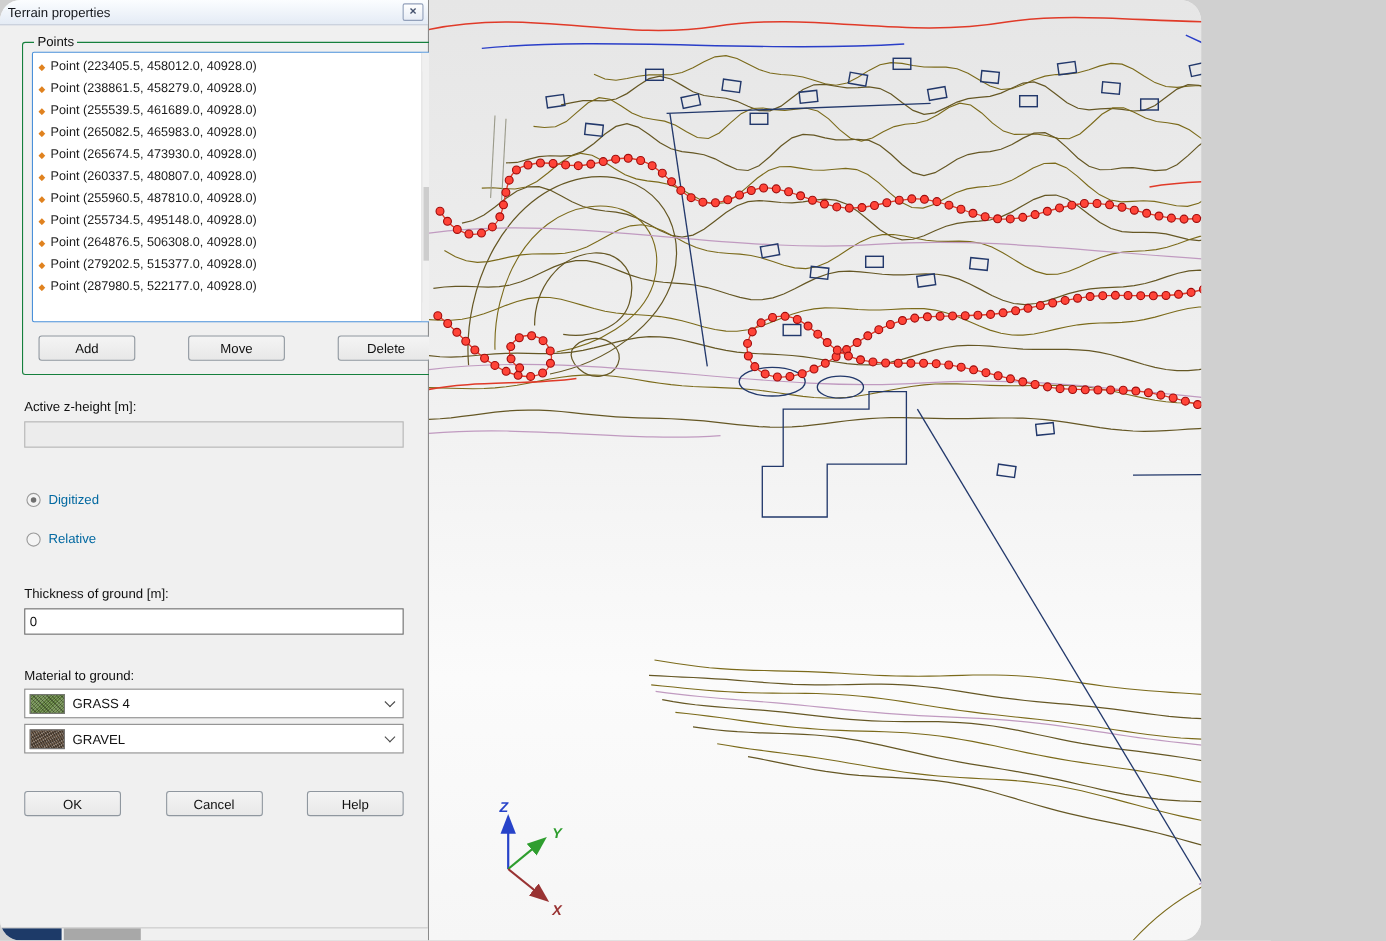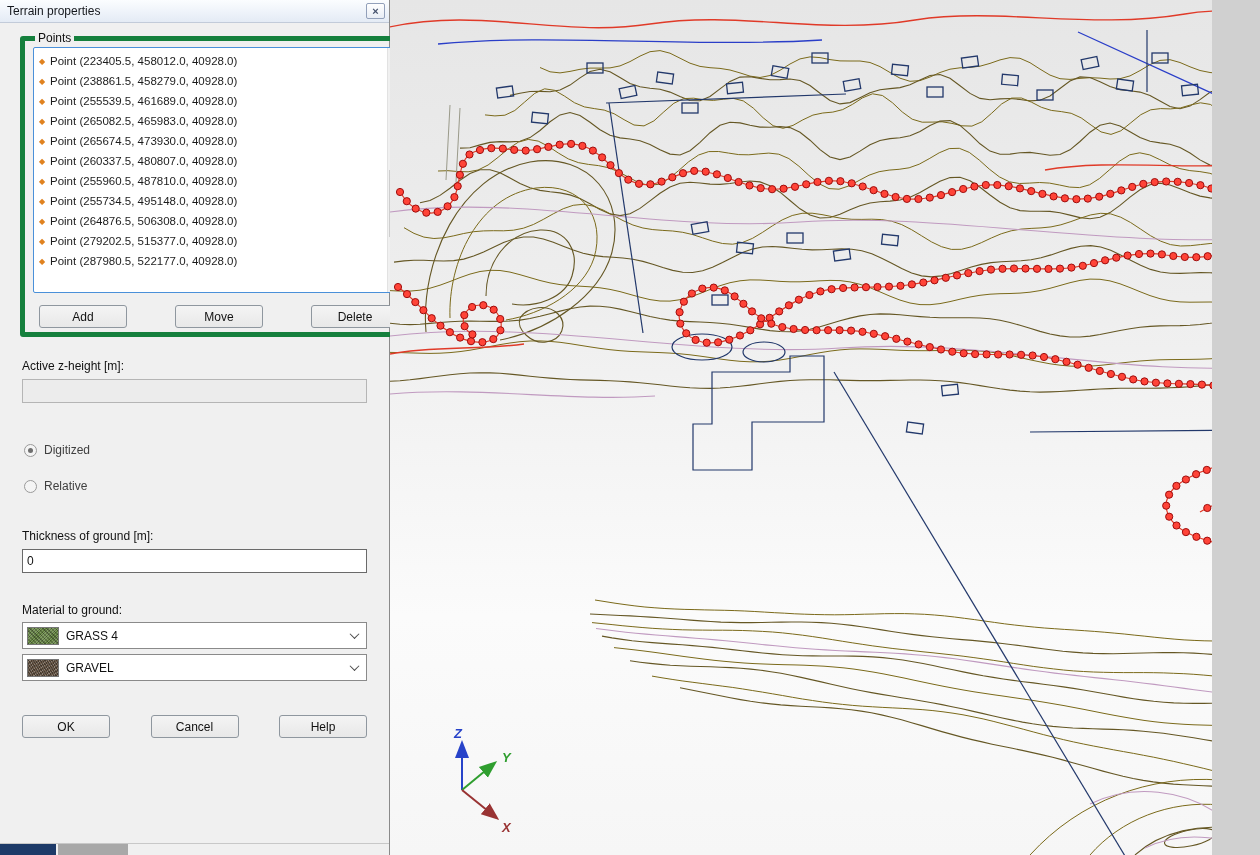--- a/index.html
+++ b/index.html
@@ -1,31 +1,31 @@
 <!DOCTYPE html>
 <html style="--contour: #7b6a1a; --contour2: #655724; --survey: #e03a28; --pt-fill: #ff4438; --pt-stroke: #9e0d0d; --water: #2a3ec8; --structure: #22386b; --aux: #c09ac0; --ax-x: #993333; --ax-y: #2f9e2f; --ax-z: #2743c9; --swatch-grass: #5e7d3c; --swatch-gravel: #6e5c4b;"><head>
 <meta charset="utf-8">
 <style>
   html,body{margin:0;padding:0;background:#d0d0d0;}
   *{box-sizing:border-box;font-family:"Liberation Sans",sans-serif;}
-  .app{width:1212px;height:855px;display:flex;overflow:hidden;position:relative;background:#f0f0f0;}
+  .app{width:1092px;height:855px;display:flex;overflow:hidden;position:relative;background:#f0f0f0;border-radius:19px;}
 
   
   .dialog{width:390px;flex:0 0 390px;height:855px;background:#f0f0f0;border-right:1px solid #8a8a8a;
           display:flex;flex-direction:column;position:relative;}
   .titlebar{height:23px;background:linear-gradient(#fbfdff,#e4ebf5);border-bottom:1px solid #c2cbd9;
             display:flex;align-items:center;padding:0 4px 0 7px;}
   .titlebar .title{font-size:12px;color:#15181d;flex:1;}
   .closebtn{width:19px;height:16px;border:1px solid #92a0ba;background:linear-gradient(#ffffff,#e8edf5);
             border-radius:2px;display:flex;align-items:center;justify-content:center;padding:0;cursor:default;}
   .closebtn span{font-size:11px;line-height:1;color:#44516d;font-weight:bold;}
 
   .dlg-body{flex:1;position:relative;}
 
-  fieldset.group{margin:8px 20px 0;border:5px solid #15803d;border-radius:3px;padding:2px 8px 2px;}
+  fieldset.group{margin:8px 20px 0;border:1px solid #15803d;border-radius:3px;padding:2px 8px 10px;}
   fieldset.group legend{font-size:12px;color:#111;padding:0 3px;margin-left:2px;}
 
   .listwrap{display:flex;height:246px;border:1px solid #4a90d9;border-radius:2px;background:#fff;overflow:hidden;}
   .list{flex:1;padding-top:3px;overflow:hidden;}
   .lrow{height:20px;display:flex;align-items:center;font-size:11.5px;color:#1c1c1c;white-space:nowrap;}
   .lrow .bullet{width:16px;text-align:center;font-size:8px;color:#e0821f;flex:0 0 16px;}
   .vscroll{width:17px;flex:0 0 17px;background:#f0f0f0;border-left:1px solid #e2e2e2;display:flex;flex-direction:column;}
   .sbtn{height:17px;display:flex;align-items:center;justify-content:center;font-size:7px;color:#555;background:#f0f0f0;}
   .strack{flex:1;position:relative;}
   .sthumb{position:absolute;left:1px;right:1px;top:50%;height:32%;background:#cdcdcd;}
@@ -38,21 +38,21 @@
   .lbl.mt22{margin-top:22px;} .lbl.mt36{margin-top:36px;} .lbl.mt30{margin-top:30px;}
 
   .txt{display:block;margin:6px 22px 0;width:calc(100% - 44px);height:24px;border:1px solid #6a6a6a;
        background:#fff;font-size:12px;padding:0 4px;color:#111;}
   .txt.disabled{background:#ececec;border:1px solid #b5b5b5;}
 
   .radio-row{display:flex;align-items:center;margin:40px 24px 0;}
   .radio-row + .radio-row{margin-top:22px;}
   .radio{width:13px;height:13px;border-radius:50%;border:1px solid #9a9a9a;background:#f4f4f4;position:relative;flex:0 0 13px;}
   .radio.checked::after{content:"";position:absolute;left:3px;top:3px;width:5px;height:5px;border-radius:50%;background:#6f6f6f;}
-  .radio-lbl{font-size:12px;color:#404040;margin-left:7px;}
+  .radio-lbl{font-size:12px;color:#0369a1;margin-left:7px;}
 
   .combo{display:flex;align-items:center;margin:5px 22px 0;width:calc(100% - 44px);height:27px;
          border:1px solid #8a8a8a;background:#fff;}
   .swatch{width:32px;height:18px;border:1px solid #777;margin-left:4px;flex:0 0 32px;}
   .swatch.grass{background-color:var(--swatch-grass,#5e7d3c);
       background-image:repeating-linear-gradient(45deg,rgba(0,0,0,.30) 0 1px,transparent 1px 3px),
                        repeating-linear-gradient(-45deg,rgba(255,255,255,.22) 0 1px,transparent 1px 2px);}
   .swatch.gravel{background-color:var(--swatch-gravel,#6e5c4b);
       background-image:repeating-linear-gradient(60deg,rgba(0,0,0,.38) 0 1px,transparent 1px 2px),
                        repeating-linear-gradient(-30deg,rgba(255,255,255,.22) 0 1px,transparent 1px 3px);}

